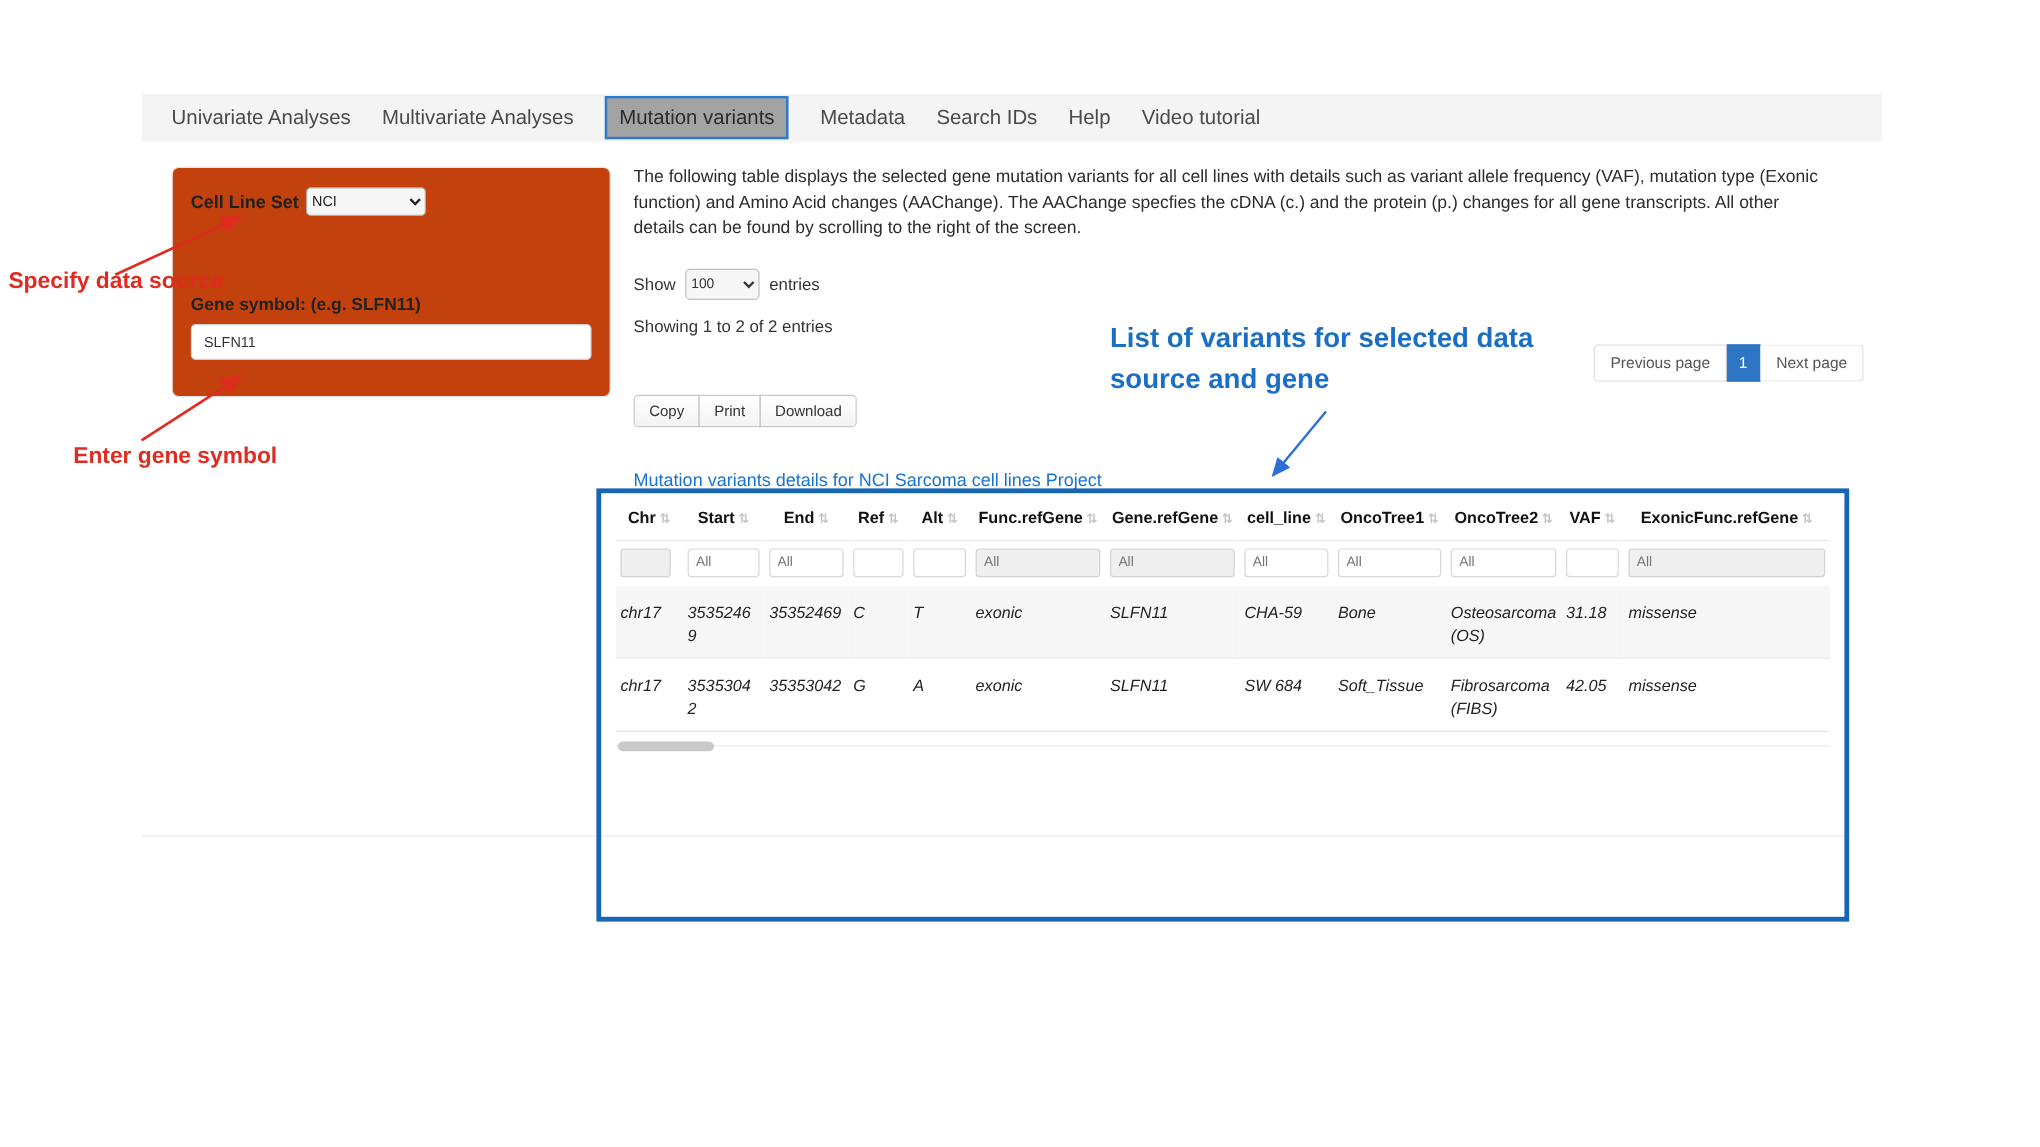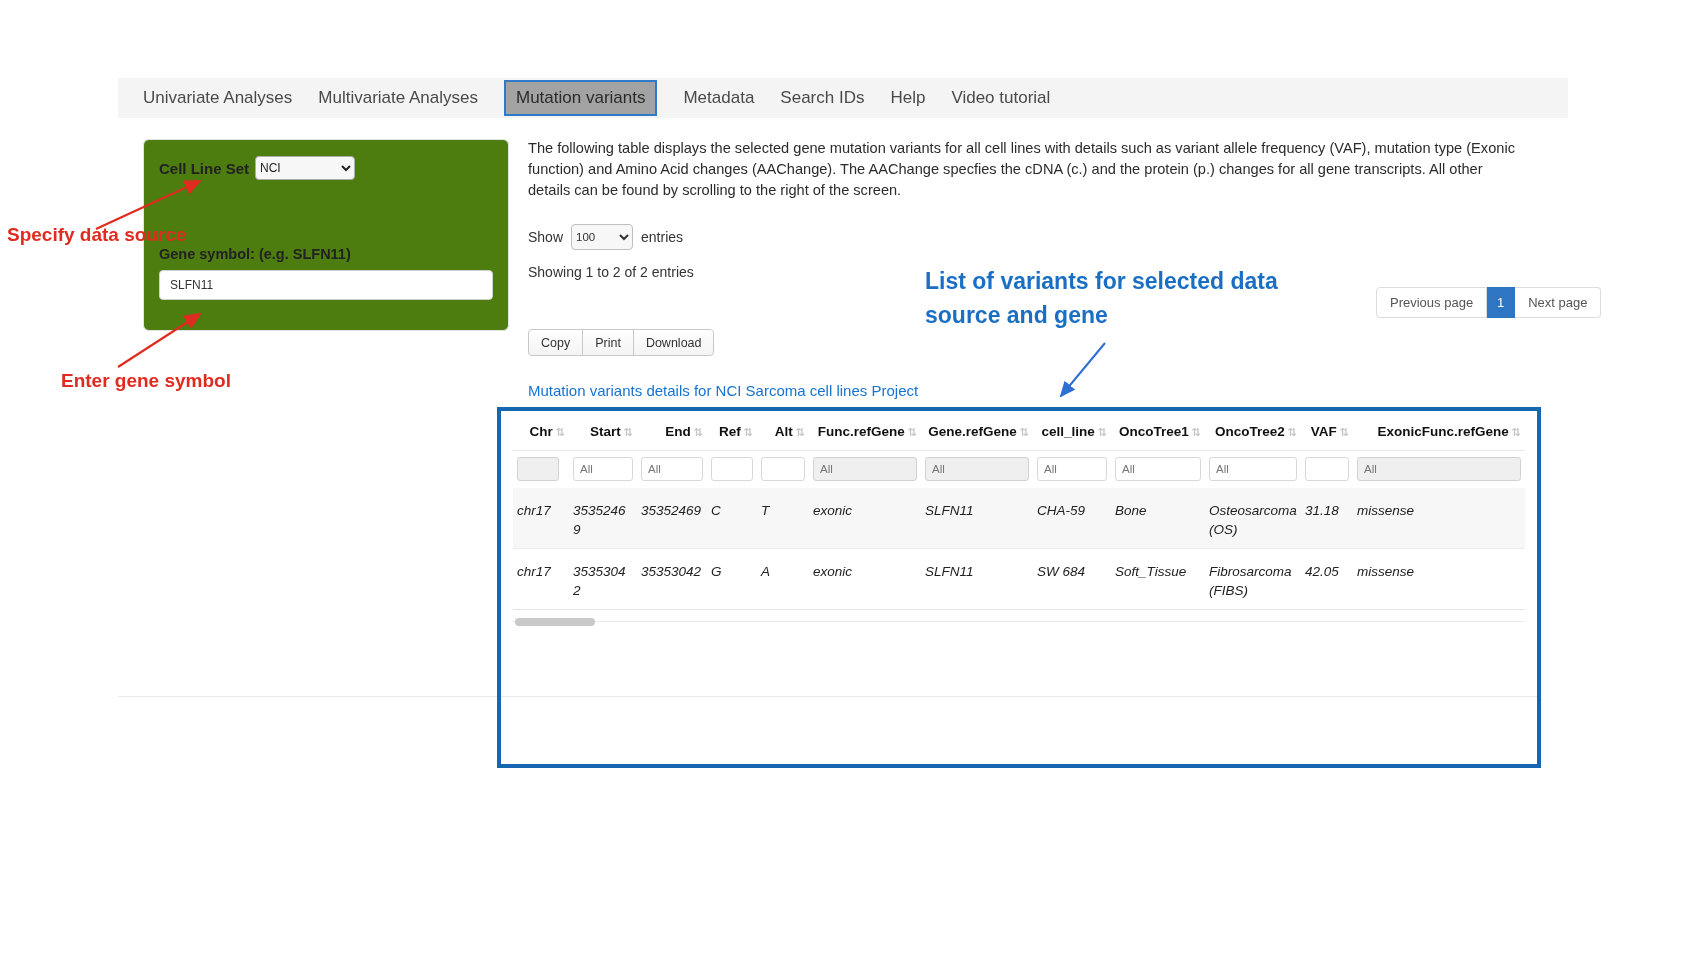--- a/index.html
+++ b/index.html
@@ -21,21 +21,21 @@
     cursor: pointer; line-height: 36px;
   }
   .tab.active {
     border: 2px solid #2e7bc9; padding: 0 10px; color: #2b2b2b;
     line-height: 32px; background: #a3a3a3;
   }
 
   
   .panel {
     position: absolute; left: 143px; top: 139px; width: 366px; height: 192px;
-    background: #4d7c0f; border: 1px solid #e3e3e3; border-radius: 6px;
+    background: #c2410c; border: 1px solid #e3e3e3; border-radius: 6px;
     padding: 16px 15px;
   }
   .panel-row { display: flex; align-items: center; }
   .panel-row label { font-size: 15px; font-weight: 700; color: #222; }
   .panel-row select {
     margin-left: 6px; width: 100px; height: 24px; font-size: 12px;
     border: 1px solid #adadad; border-radius: 4px; background: #f7f7f7; color: #222;
   }
   .gene-label { margin-top: 66px; font-size: 14.5px; font-weight: 700; color: #222; }
   .gene-input {
@@ -61,21 +61,21 @@
     width: 62px; height: 26px; font-size: 11.5px; border: 1px solid #bfbfbf;
     border-radius: 4px; background: #f7f7f7; color: #333;
   }
   .showing { position: absolute; left: 528px; top: 264px; font-size: 14px; color: #333; }
 
   .blue-note {
     position: absolute; left: 925px; top: 264px; width: 400px;
     font-size: 23px; font-weight: 700; color: #1a6fc4; line-height: 34px;
   }
 
-  .pagination { position: absolute; left: 1328px; top: 287px; display: flex; align-items: stretch; height: 31px; margin-left: 48px; }
+  .pagination { position: absolute; left: 1328px; top: 287px; display: flex; align-items: stretch; height: 31px; }
   .page-btn {
     font-family: inherit; font-size: 13px; color: #555; background: #fff;
     border: 1px solid #dcdcdc; padding: 0 13px; cursor: pointer;
   }
   .page-btn.prev { border-radius: 4px 0 0 4px; }
   .page-btn.next { border-radius: 0 4px 4px 0; border-left: none; }
   .page-btn.current {
     background: #2e75c3; color: #fff; width: 28px; padding: 0;
     border: 1px solid #2e75c3; border-left: none;
   }
@@ -83,32 +83,32 @@
   .btn-group { position: absolute; left: 528px; top: 329px; display: flex; height: 27px; }
   .dt-btn {
     font-family: inherit; font-size: 12.5px; color: #333; cursor: pointer;
     background: linear-gradient(#ffffff, #f3f3f3);
     border: 1px solid #c8c8c8; padding: 1px 12px; margin-left: -1px;
   }
   .dt-btn:first-child { border-radius: 4px 0 0 4px; margin-left: 0; }
   .dt-btn:last-child { border-radius: 0 4px 4px 0; }
 
   .table-title {
-    position: absolute; left: 528px; top: 382px; font-size: 15px;
+    position: absolute; left: 528px; top: 392px; font-size: 15px;
     font-weight: 500; color: #1673d1;
   }
 
   
   .table-area {
     position: absolute; left: 501px; top: 411px; width: 1036px; height: 353px;
     background: #fff; padding: 0 12px; z-index: 1;
   }
   table.dt { width: 100%; border-collapse: collapse; table-layout: fixed; }
   table.dt th {
-    text-align: right; font-size: 13.5px; font-weight: 700; color: #111;
+    text-align: center; font-size: 13.5px; font-weight: 700; color: #111;
     padding: 13px 4px 11px 4px; white-space: nowrap; overflow: hidden;
     border-bottom: 1px solid #e8e8e8; cursor: pointer;
   }
   .sort { color: #c6c6c6; font-size: 11px; margin-left: 3px; }
   tr.flt-row td { padding: 6px 4px 7px 4px; }
   .flt {
     width: 100%; height: 24px; font-size: 11.5px; padding: 0 6px;
     border: 1px solid #d8d8d8; border-radius: 3px; background: #fff; color: #555;
   }
   .flt.gray { background: #efefef; border-color: #d2d2d2; }

